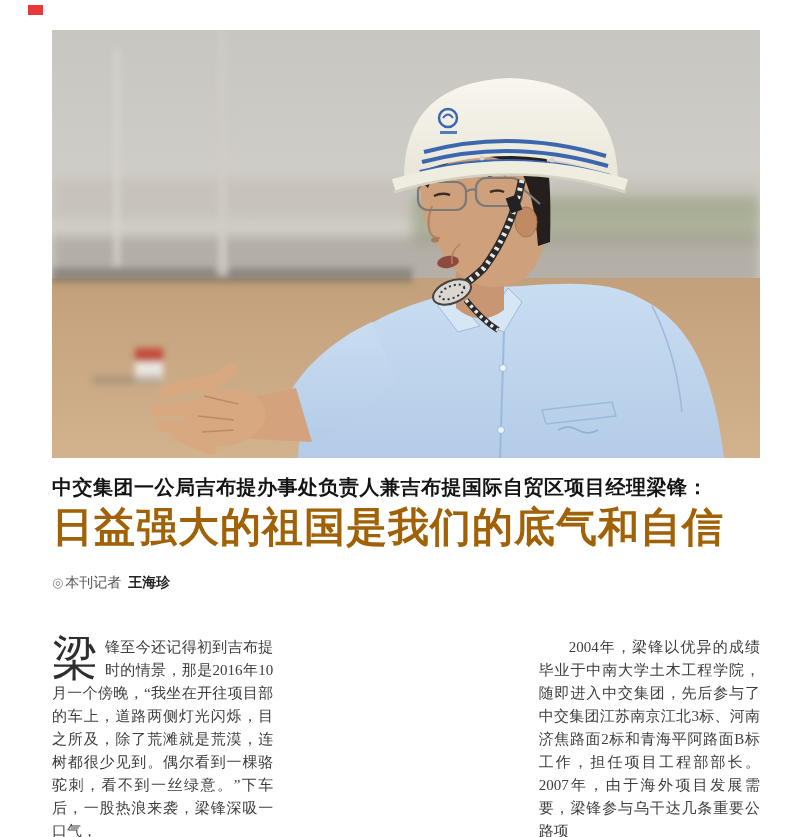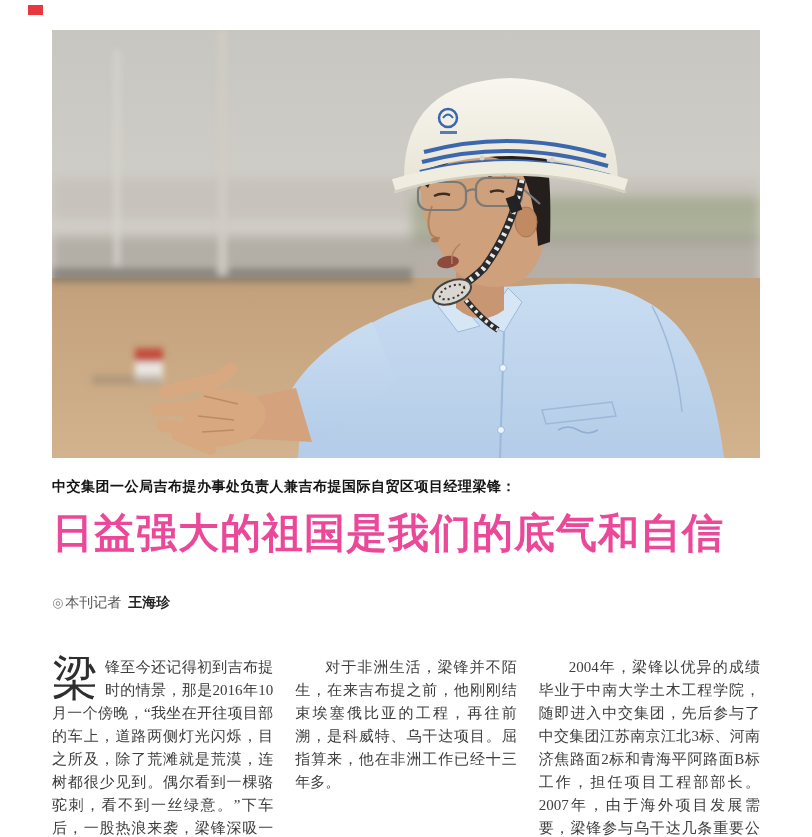--- a/index.html
+++ b/index.html
@@ -1,24 +1,24 @@
 <!DOCTYPE html>
 <html><head>
 <meta charset="utf-8">
 <style>
   html,body{margin:0;padding:0;background:#ffffff;}
   .page{position:relative;width:812px;height:837px;background:#ffffff;overflow:hidden;
         font-family:"Liberation Serif","DejaVu Serif",serif;}
   .corner-mark{position:absolute;left:28px;top:5px;width:15px;height:10px;background:#e8383d;}
   .content{padding:0 52px;}
   .photo{margin:30px 0 0 0;width:708px;height:428px;overflow:hidden;background:#d6d3cc;}
-  .kicker{margin-top:17px;font-size:14px;font-weight:700;color:#141414;letter-spacing:.5px;line-height:24px;}
-  .title{margin:11px 0 0 0;font-size:41px;line-height:46px;font-weight:900;color:#ec4899;
+  .kicker{margin-top:17px;font-size:20px;font-weight:700;color:#141414;letter-spacing:.5px;line-height:24px;}
+  .title{margin:5px 0 0 0;font-size:41px;line-height:46px;font-weight:900;color:#a16207;
          font-family:"Liberation Sans","DejaVu Sans",sans-serif;letter-spacing:1px;white-space:nowrap;}
-  .byline{margin-top:38px;font-size:14px;color:#555;}
+  .byline{margin-top:24px;font-size:14px;color:#555;}
   .byline-marker{font-size:13px;color:#888;margin-right:2px;}
   .byline-author{font-weight:700;color:#222;margin-left:7px;}
   .columns{margin-top:44px;display:flex;gap:22px;}
   .col{flex:1 1 0;font-size:15px;line-height:23px;color:#3d3d3d;text-align:justify;}
   .para{margin:0;}
   .para.indent{text-indent:2em;}
   .dropcap{float:left;font-size:46px;line-height:40px;padding:3px 7px 0 0;color:#2e2e2e;font-weight:400;}
 </style>
 </head>
 <body>
@@ -165,21 +165,20 @@
       <div class="byline">
         <span class="byline-marker">◎</span><span class="byline-role">本刊记者</span><span class="byline-author">王海珍</span>
       </div>
     </header>
 
     <main class="columns">
       <div class="col">
         <p class="para"><span class="dropcap">梁</span><span>锋至今还记得初到吉布提时的情景，那是2016年10月一个傍晚，“我坐在开往项目部的车上，道路两侧灯光闪烁，目之所及，除了荒滩就是荒漠，连树都很少见到。偶尔看到一棵骆驼刺，看不到一丝绿意。”下车后，一股热浪来袭，梁锋深吸一口气，</span></p>
       </div>
       <div class="col">
-        <p class="para indent">对于非洲生活，梁锋并不陌生，在来吉布提之前，他刚刚结束埃塞俄比亚的工程，再往前溯，是科威特、乌干达项目。屈指算来，他在非洲工作已经十三年多。</p>
       </div>
       <div class="col">
         <p class="para indent">2004年，梁锋以优异的成绩毕业于中南大学土木工程学院，随即进入中交集团，先后参与了中交集团江苏南京江北3标、河南济焦路面2标和青海平阿路面B标工作，担任项目工程部部长。2007年，由于海外项目发展需要，梁锋参与乌干达几条重要公路项</p>
       </div>
     </main>
 
   </div>
 </div>
 
 </body></html>

